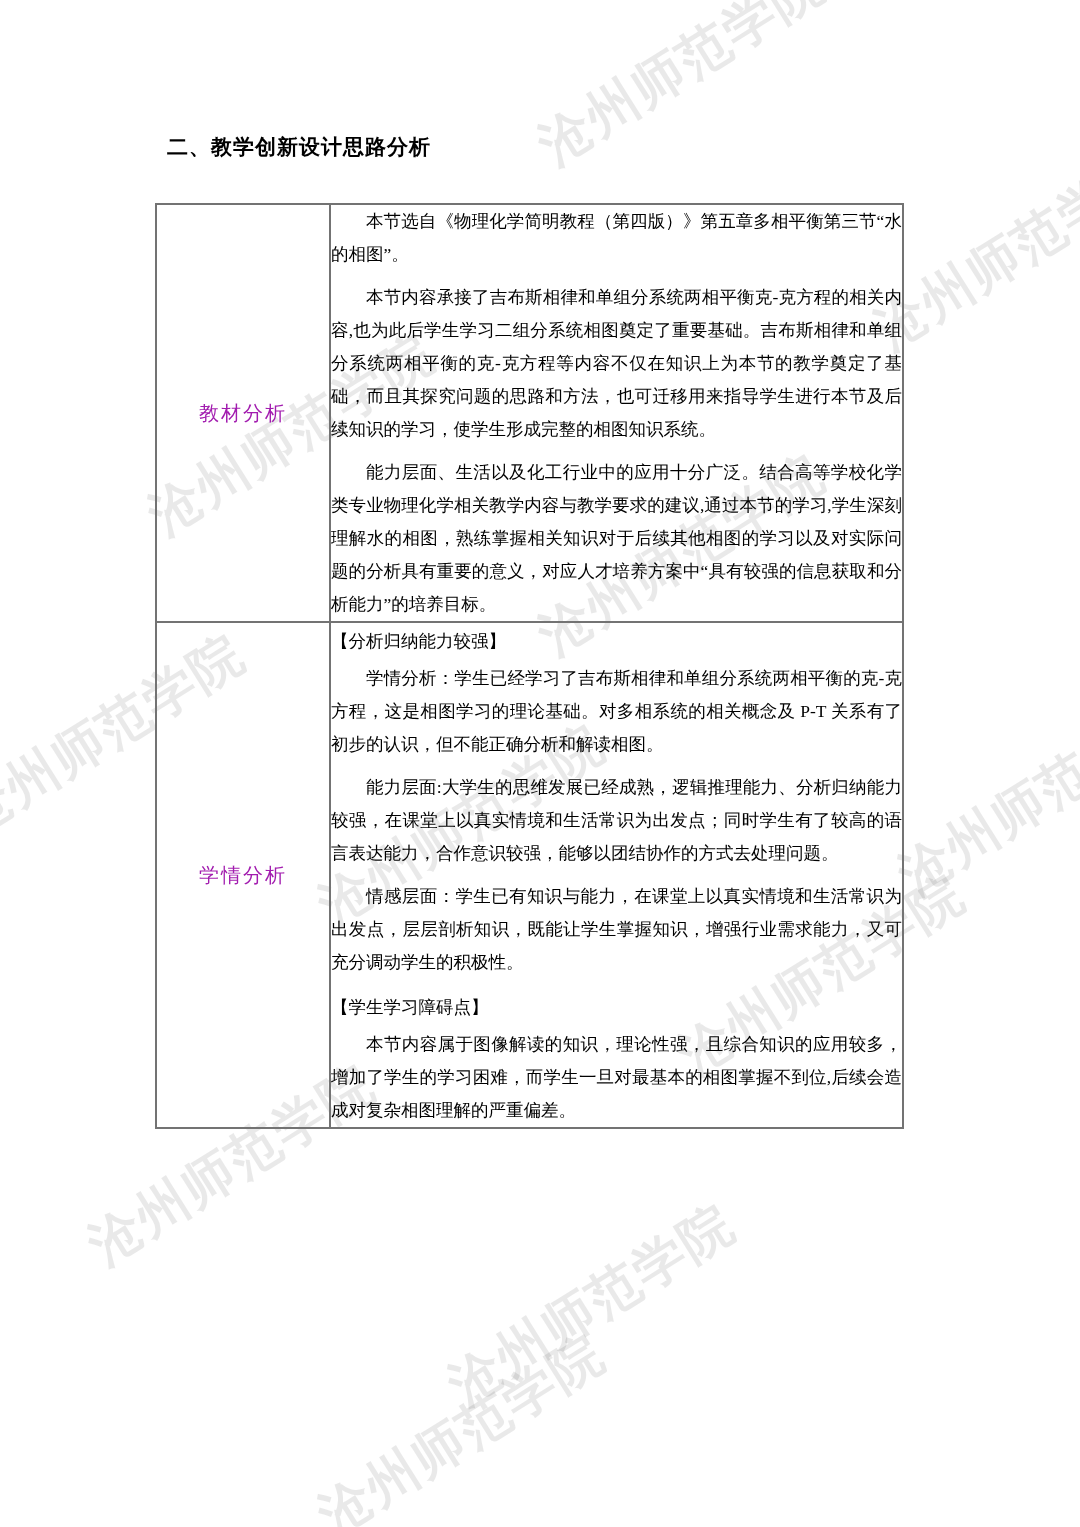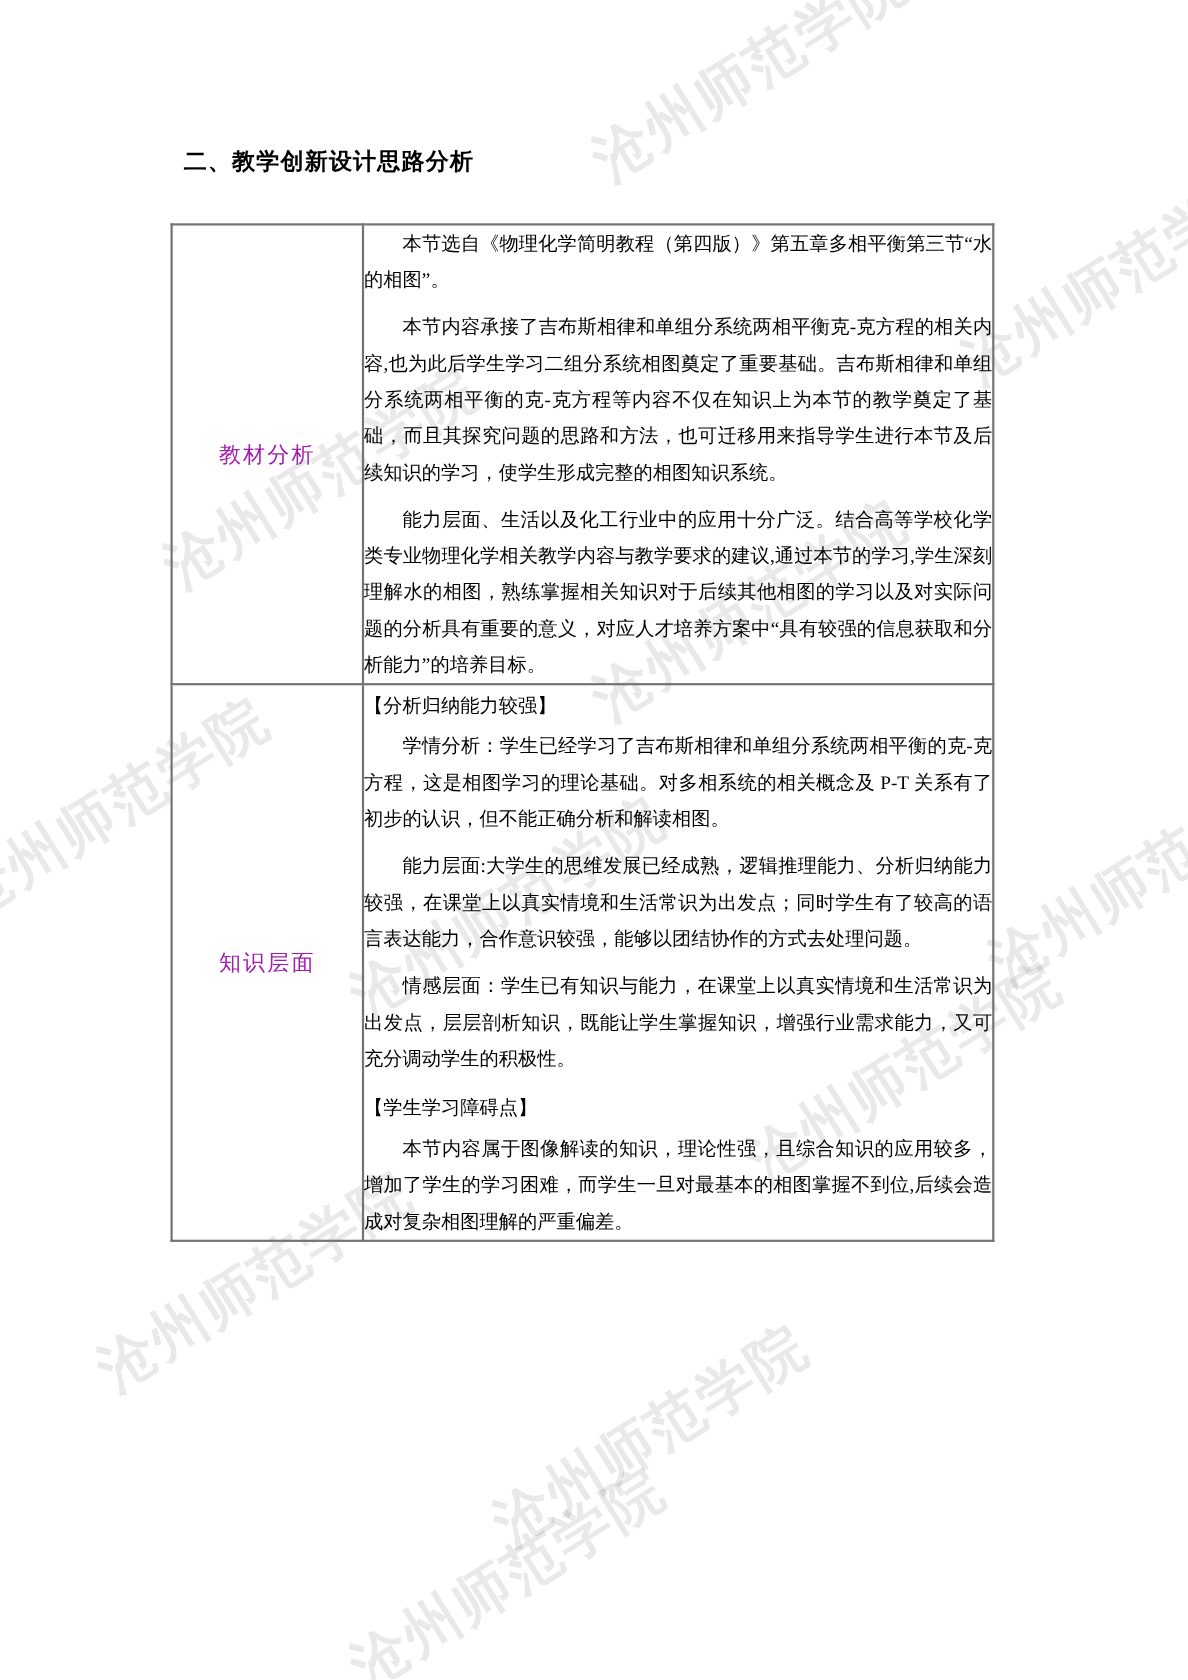--- a/index.html
+++ b/index.html
@@ -122,21 +122,21 @@
         <td class="label-cell">教材分析</td>
         <td class="body-cell">
           <p class="para indent">本节选自《物理化学简明教程（第四版）》第五章多相平衡第三节“水的相图”。</p>
           <div class="spacer-sm"></div>
           <p class="para indent">本节内容承接了吉布斯相律和单组分系统两相平衡克-克方程的相关内容,也为此后学生学习二组分系统相图奠定了重要基础。吉布斯相律和单组分系统两相平衡的克-克方程等内容不仅在知识上为本节的教学奠定了基础，而且其探究问题的思路和方法，也可迁移用来指导学生进行本节及后续知识的学习，使学生形成完整的相图知识系统。</p>
           <div class="spacer-sm"></div>
           <p class="para indent last">能力层面、生活以及化工行业中的应用十分广泛。结合高等学校化学类专业物理化学相关教学内容与教学要求的建议,通过本节的学习,学生深刻理解水的相图，熟练掌握相关知识对于后续其他相图的学习以及对实际问题的分析具有重要的意义，对应人才培养方案中“具有较强的信息获取和分析能力”的培养目标。</p>
         </td>
       </tr>
       <tr>
-        <td class="label-cell">知识层面</td>
+        <td class="label-cell">学情分析</td>
         <td class="body-cell">
           <p class="para head">【分析归纳能力较强】</p>
           <p class="para indent">学情分析：学生已经学习了吉布斯相律和单组分系统两相平衡的克-克方程，这是相图学习的理论基础。对多相系统的相关概念及 P-T 关系有了初步的认识，但不能正确分析和解读相图。</p>
           <div class="spacer-sm"></div>
           <p class="para indent">能力层面:大学生的思维发展已经成熟，逻辑推理能力、分析归纳能力较强，在课堂上以真实情境和生活常识为出发点；同时学生有了较高的语言表达能力，合作意识较强，能够以团结协作的方式去处理问题。</p>
           <div class="spacer-sm"></div>
           <p class="para indent">情感层面：学生已有知识与能力，在课堂上以真实情境和生活常识为出发点，层层剖析知识，既能让学生掌握知识，增强行业需求能力，又可充分调动学生的积极性。</p>
           <div class="spacer-sm"></div>
           <p class="para head">【学生学习障碍点】</p>
           <p class="para indent last">本节内容属于图像解读的知识，理论性强，且综合知识的应用较多，增加了学生的学习困难，而学生一旦对最基本的相图掌握不到位,后续会造成对复杂相图理解的严重偏差。</p>

